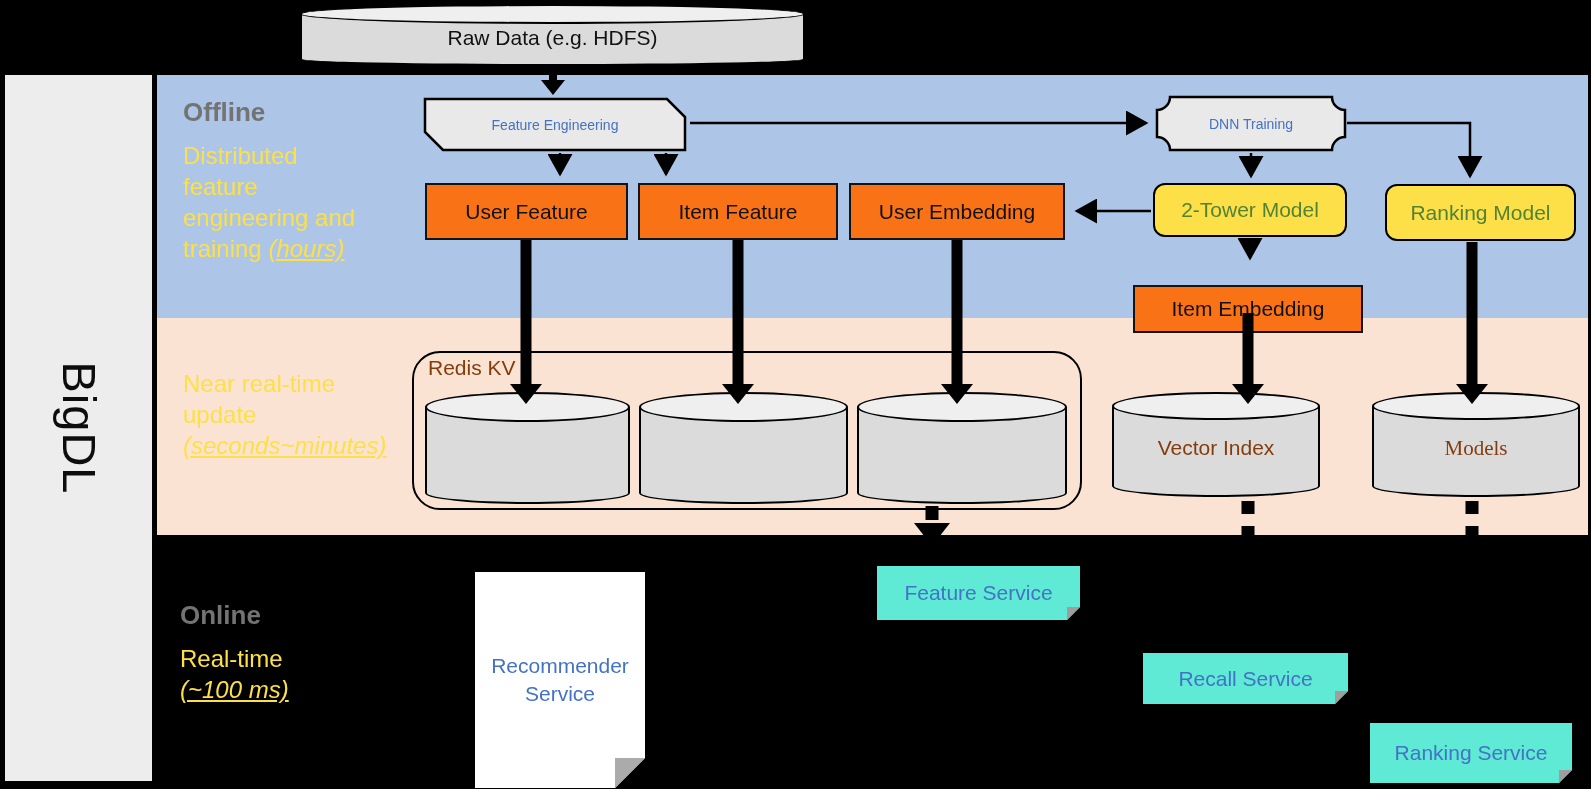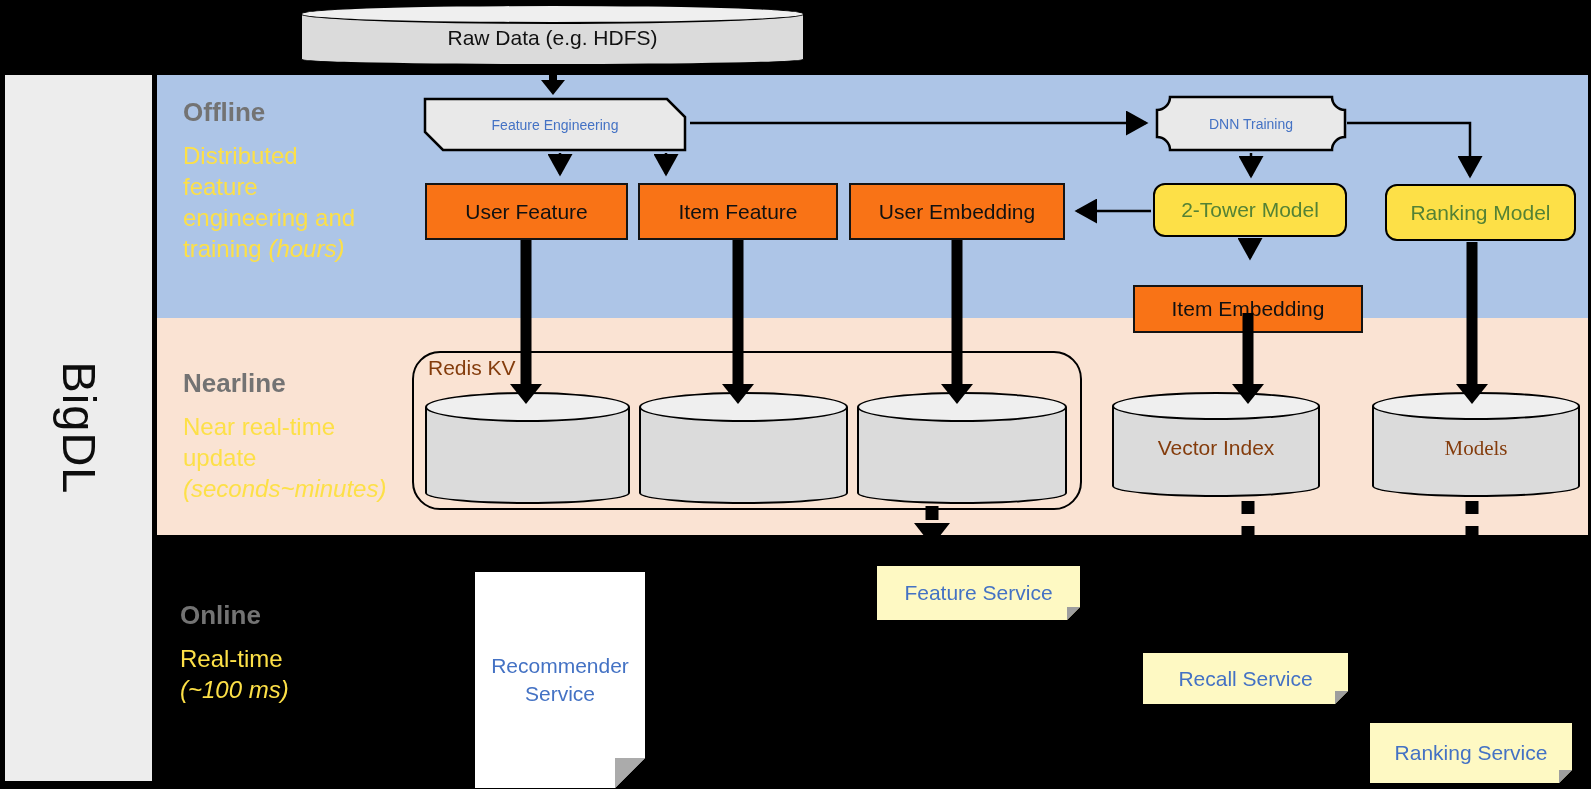--- a/index.html
+++ b/index.html
@@ -13,21 +13,21 @@
 
   
   .band{position:absolute;left:157px;width:1431px;}
   .band.offline{top:75px;height:243px;background:#ADC5E7;}
   .band.nearline{top:318px;height:217px;background:#FAE3D3;}
 
   
   .sec{position:absolute;width:250px;}
   .sec .sec-title{font-size:26px;font-weight:bold;color:#737373;margin-bottom:12px;}
   .sec .sec-desc{font-size:24px;color:#fde047;line-height:31px;}
-  .sec .it{font-style:italic;}
+  .sec .it{font-style:italic;text-decoration:underline;}
   .sec.offline-lbl{left:183px;top:97px;}
   .sec.nearline-lbl{left:183px;top:368px;}
   .sec.online-lbl{left:180px;top:600px;}
 
   
   .node{position:absolute;display:flex;align-items:center;justify-content:center;
         font-size:21px;box-sizing:border-box;text-align:center;}
   .gray-box{background:#f97316;border:2.5px solid #141414;color:#111;}
   .round-box{background:#fde047;border:2.5px solid #000;border-radius:12px;}
   .txt-blue{color:#4472C4;}
@@ -46,21 +46,21 @@
   .cyl .cyl-top{position:absolute;left:0;right:0;top:0;background:#EFEFEF;border:2px solid #000;
                 border-radius:50%;box-sizing:border-box;}
   .cyl .cyl-label{position:absolute;left:0;right:0;text-align:center;font-size:21px;}
 
   
   .redis-frame{position:absolute;left:412px;top:351px;width:670px;height:159px;
                border:2.5px solid #000;border-radius:28px;box-sizing:border-box;}
   .redis-label{position:absolute;left:428px;top:356px;font-size:21px;color:#843C0C;}
 
   
-  .svc{position:absolute;background:#fef9c3;color:#4472C4;font-size:21px;display:flex;
+  .svc{position:absolute;background:#5eead4;color:#4472C4;font-size:21px;display:flex;
        align-items:center;justify-content:center;text-align:center;}
   .svc::before{content:"";position:absolute;right:0;bottom:0;width:0;height:0;
        border-left:13px solid transparent;border-bottom:13px solid #000;}
   .svc::after{content:"";position:absolute;right:0;bottom:0;width:0;height:0;
        border-top:13px solid #9e9e9e;border-right:13px solid transparent;
        transform:translate(0,0);margin:0 0 0 0;right:0;bottom:0;}
   .doc{position:absolute;background:#fff;color:#4472C4;font-size:21px;display:flex;
        align-items:center;justify-content:center;text-align:center;line-height:28px;}
   .doc::before{content:"";position:absolute;right:0;bottom:0;width:0;height:0;
        border-left:30px solid transparent;border-bottom:30px solid #000;}
@@ -87,21 +87,20 @@
     <div class="sec-title">Offline</div>
     <div class="sec-desc">
       <div>Distributed</div>
       <div>feature</div>
       <div>engineering and</div>
       <div><span>training</span> <span class="it">(hours)</span></div>
     </div>
   </div>
 
   <div class="sec nearline-lbl">
-    <div class="sec-title">Nearline</div>
     <div class="sec-desc">
       <div>Near real-time</div>
       <div>update</div>
       <div class="it">(seconds~minutes)</div>
     </div>
   </div>
 
   <div class="sec online-lbl">
     <div class="sec-title">Online</div>
     <div class="sec-desc">

